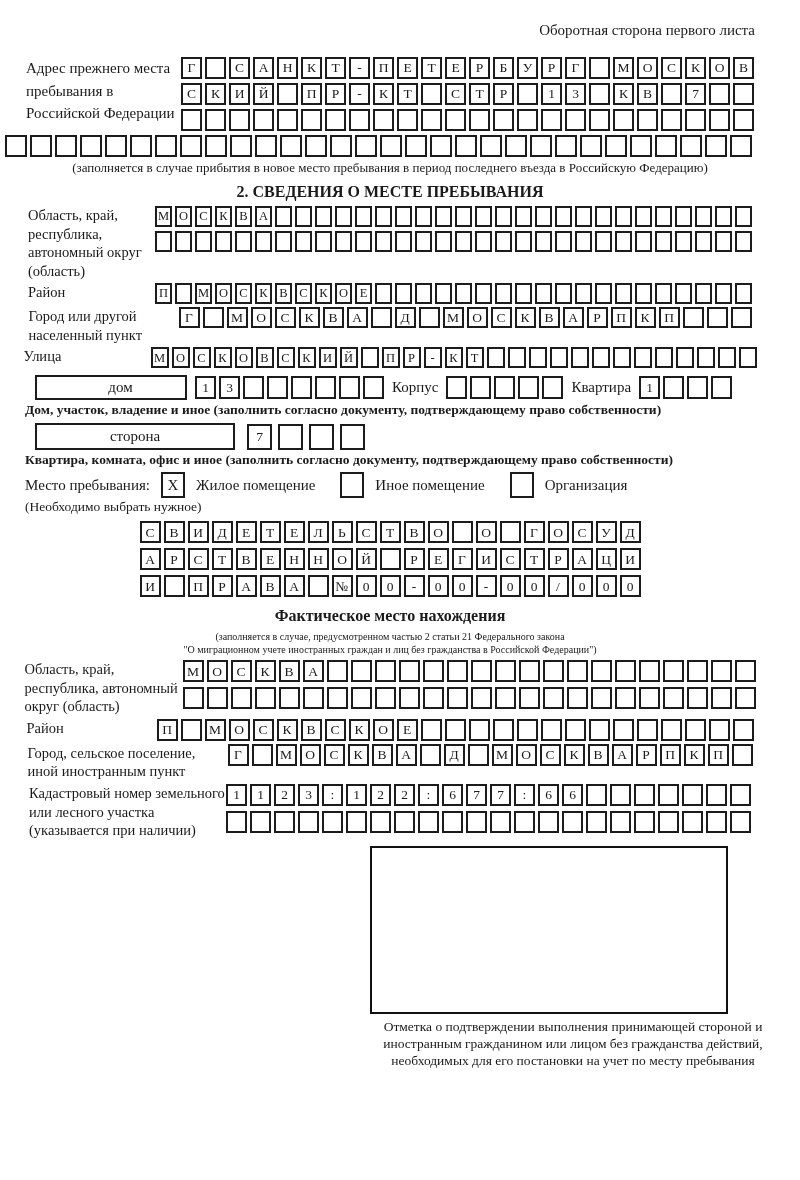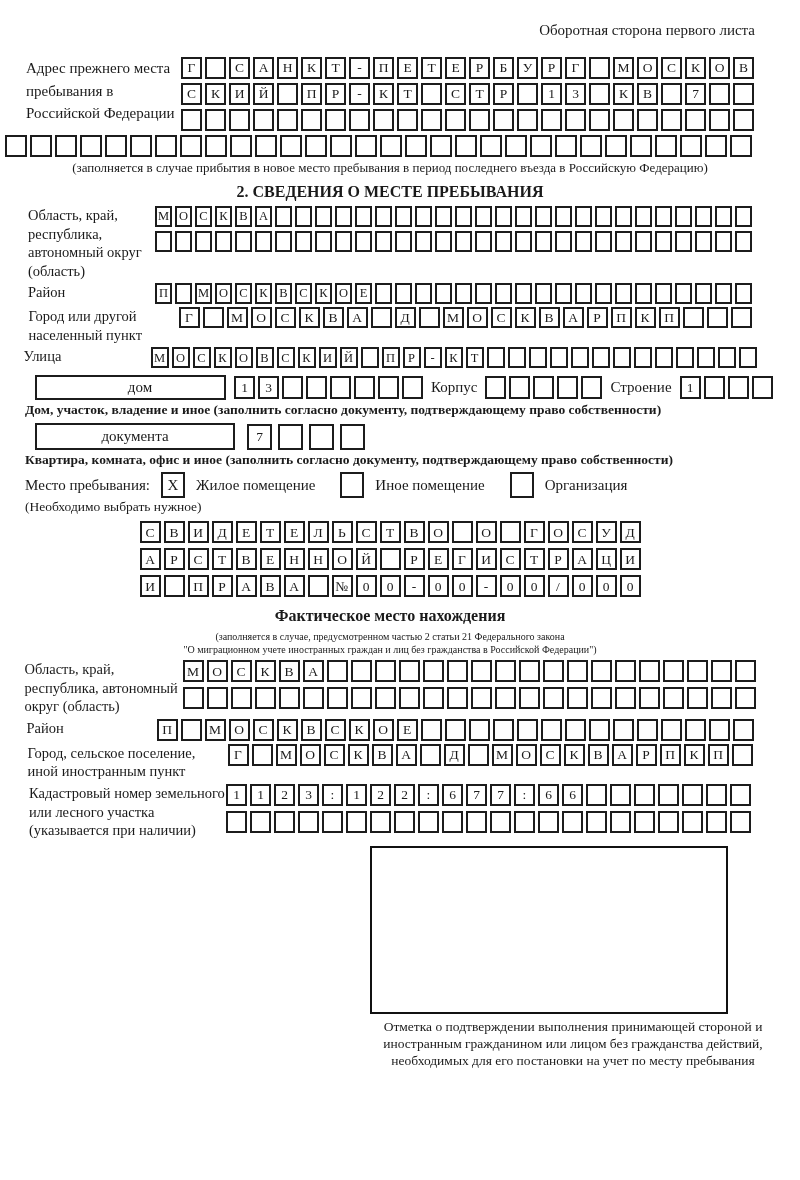--- a/index.html
+++ b/index.html
@@ -38,21 +38,21 @@
   .lbl-200{width:200px;}
   .lbl-197{width:197px;}
   .caption{font-size:13px;text-align:center;margin:3px 0 2px;}
   .caption-left{font-size:13.5px;margin:2px 0 4px;font-weight:bold;}
   .sec-title{font-weight:bold;font-size:16px;text-align:center;margin:7px 0 5px;}
   .mt3{margin-top:3px;} .mt4{margin-top:4px;} .mt6{margin-top:6px;}
   .labelbox{
     box-sizing:border-box;border:2px solid #1c1c1c;height:25px;
     display:flex;align-items:center;justify-content:center;font-size:15px;flex-shrink:0;
   }
-  .housebox{width:191px;padding-left:19px;}
+  .housebox{width:152px;padding-left:19px;}
   .aptbox{width:200px;height:27px;}
   .inline-lbl{font-size:15px;white-space:nowrap;align-self:center;}
   .house-row{display:flex;align-items:center;gap:8px;margin:7px 0 2px;margin-left:10px;}
   .apt-row{display:flex;align-items:center;gap:12px;margin:5px 0 2px;margin-left:10px;}
   .stay-row{display:flex;align-items:center;gap:11px;margin:4px 0 1px;font-size:15px;}
   .checkbox{
     box-sizing:border-box;width:24px;height:26px;border:2px solid #1c1c1c;
     display:flex;align-items:center;justify-content:center;font-size:15px;flex-shrink:0;
   }
   .stay-note{width:520px;text-align:left;font-size:13.5px;margin:1px 0 4px;}
@@ -375,32 +375,32 @@
       <span class="cell"></span>
     </div>
   <span class="inline-lbl">Корпус</span>
   <div class="row cells-h">
       <span class="cell"></span>
       <span class="cell"></span>
       <span class="cell"></span>
       <span class="cell"></span>
       <span class="cell"></span>
     </div>
-  <span class="inline-lbl">Строение</span>
+  <span class="inline-lbl">Квартира</span>
   <div class="row cells-h">
       <span class="cell">1</span>
       <span class="cell"></span>
       <span class="cell"></span>
       <span class="cell"></span>
     </div>
 </div>
 <div class="caption-left">Дом, участок, владение и иное (заполнить согласно документу, подтверждающему право собственности)</div>
 
 <div class="apt-row">
-  <div class="labelbox aptbox">документа</div>
+  <div class="labelbox aptbox">сторона</div>
   <div class="row cells-k">
       <span class="cell">7</span>
       <span class="cell"></span>
       <span class="cell"></span>
       <span class="cell"></span>
     </div>
 </div>
 <div class="caption-left">Квартира, комната, офис и иное (заполнить согласно документу, подтверждающему право собственности)</div>
 
 <div class="stay-row">

